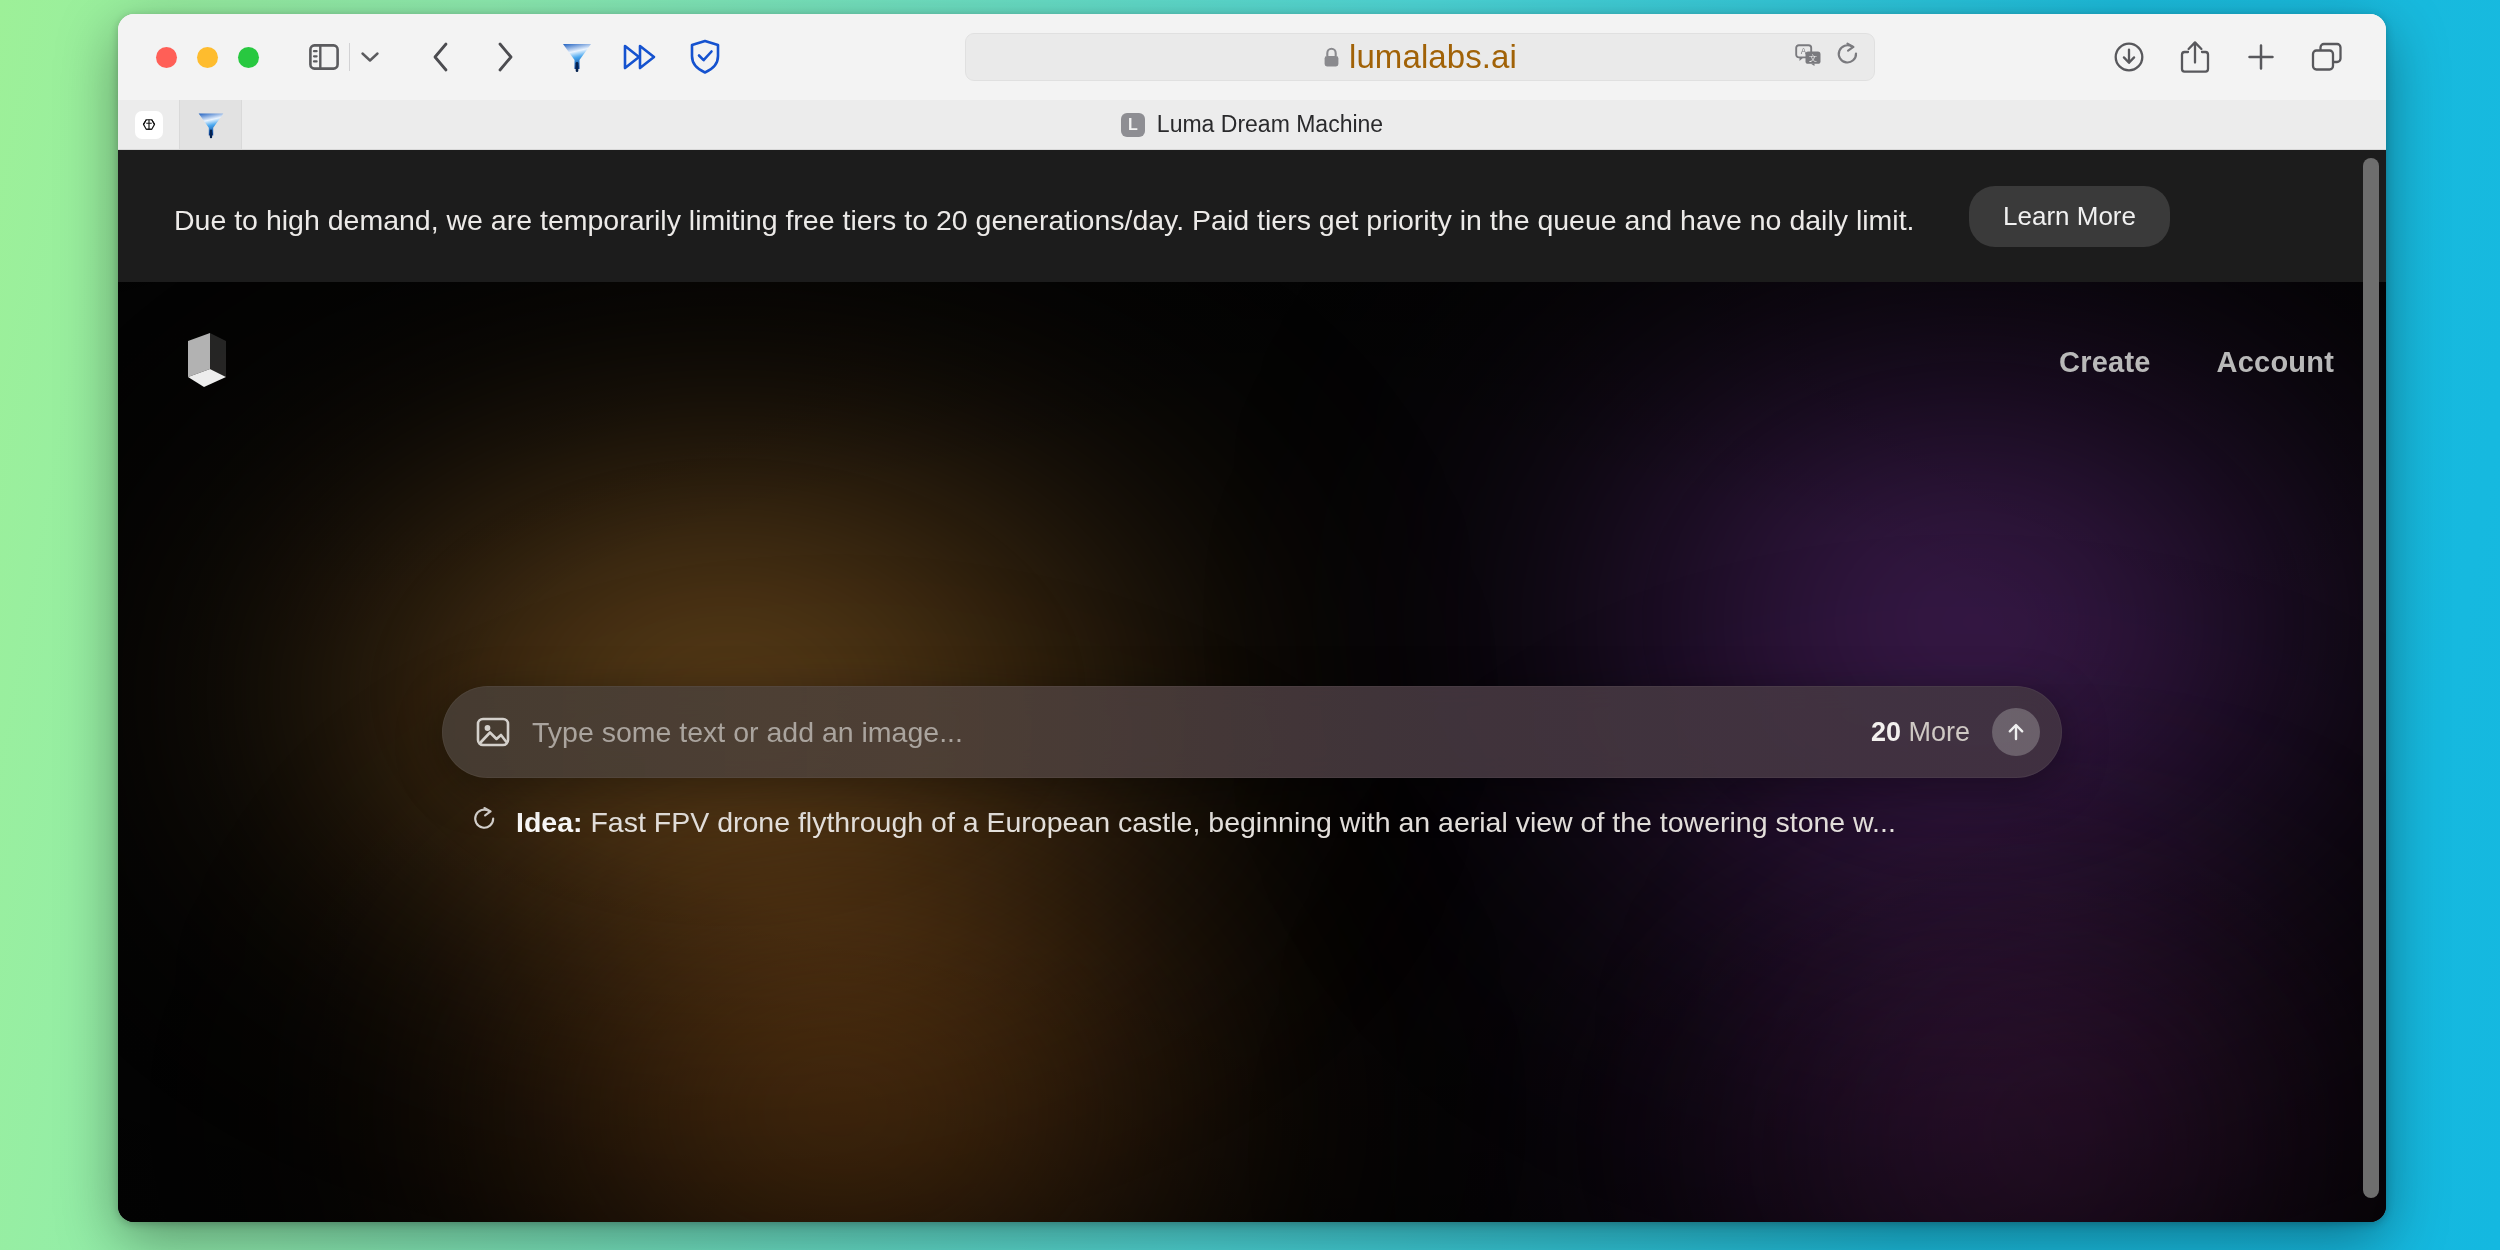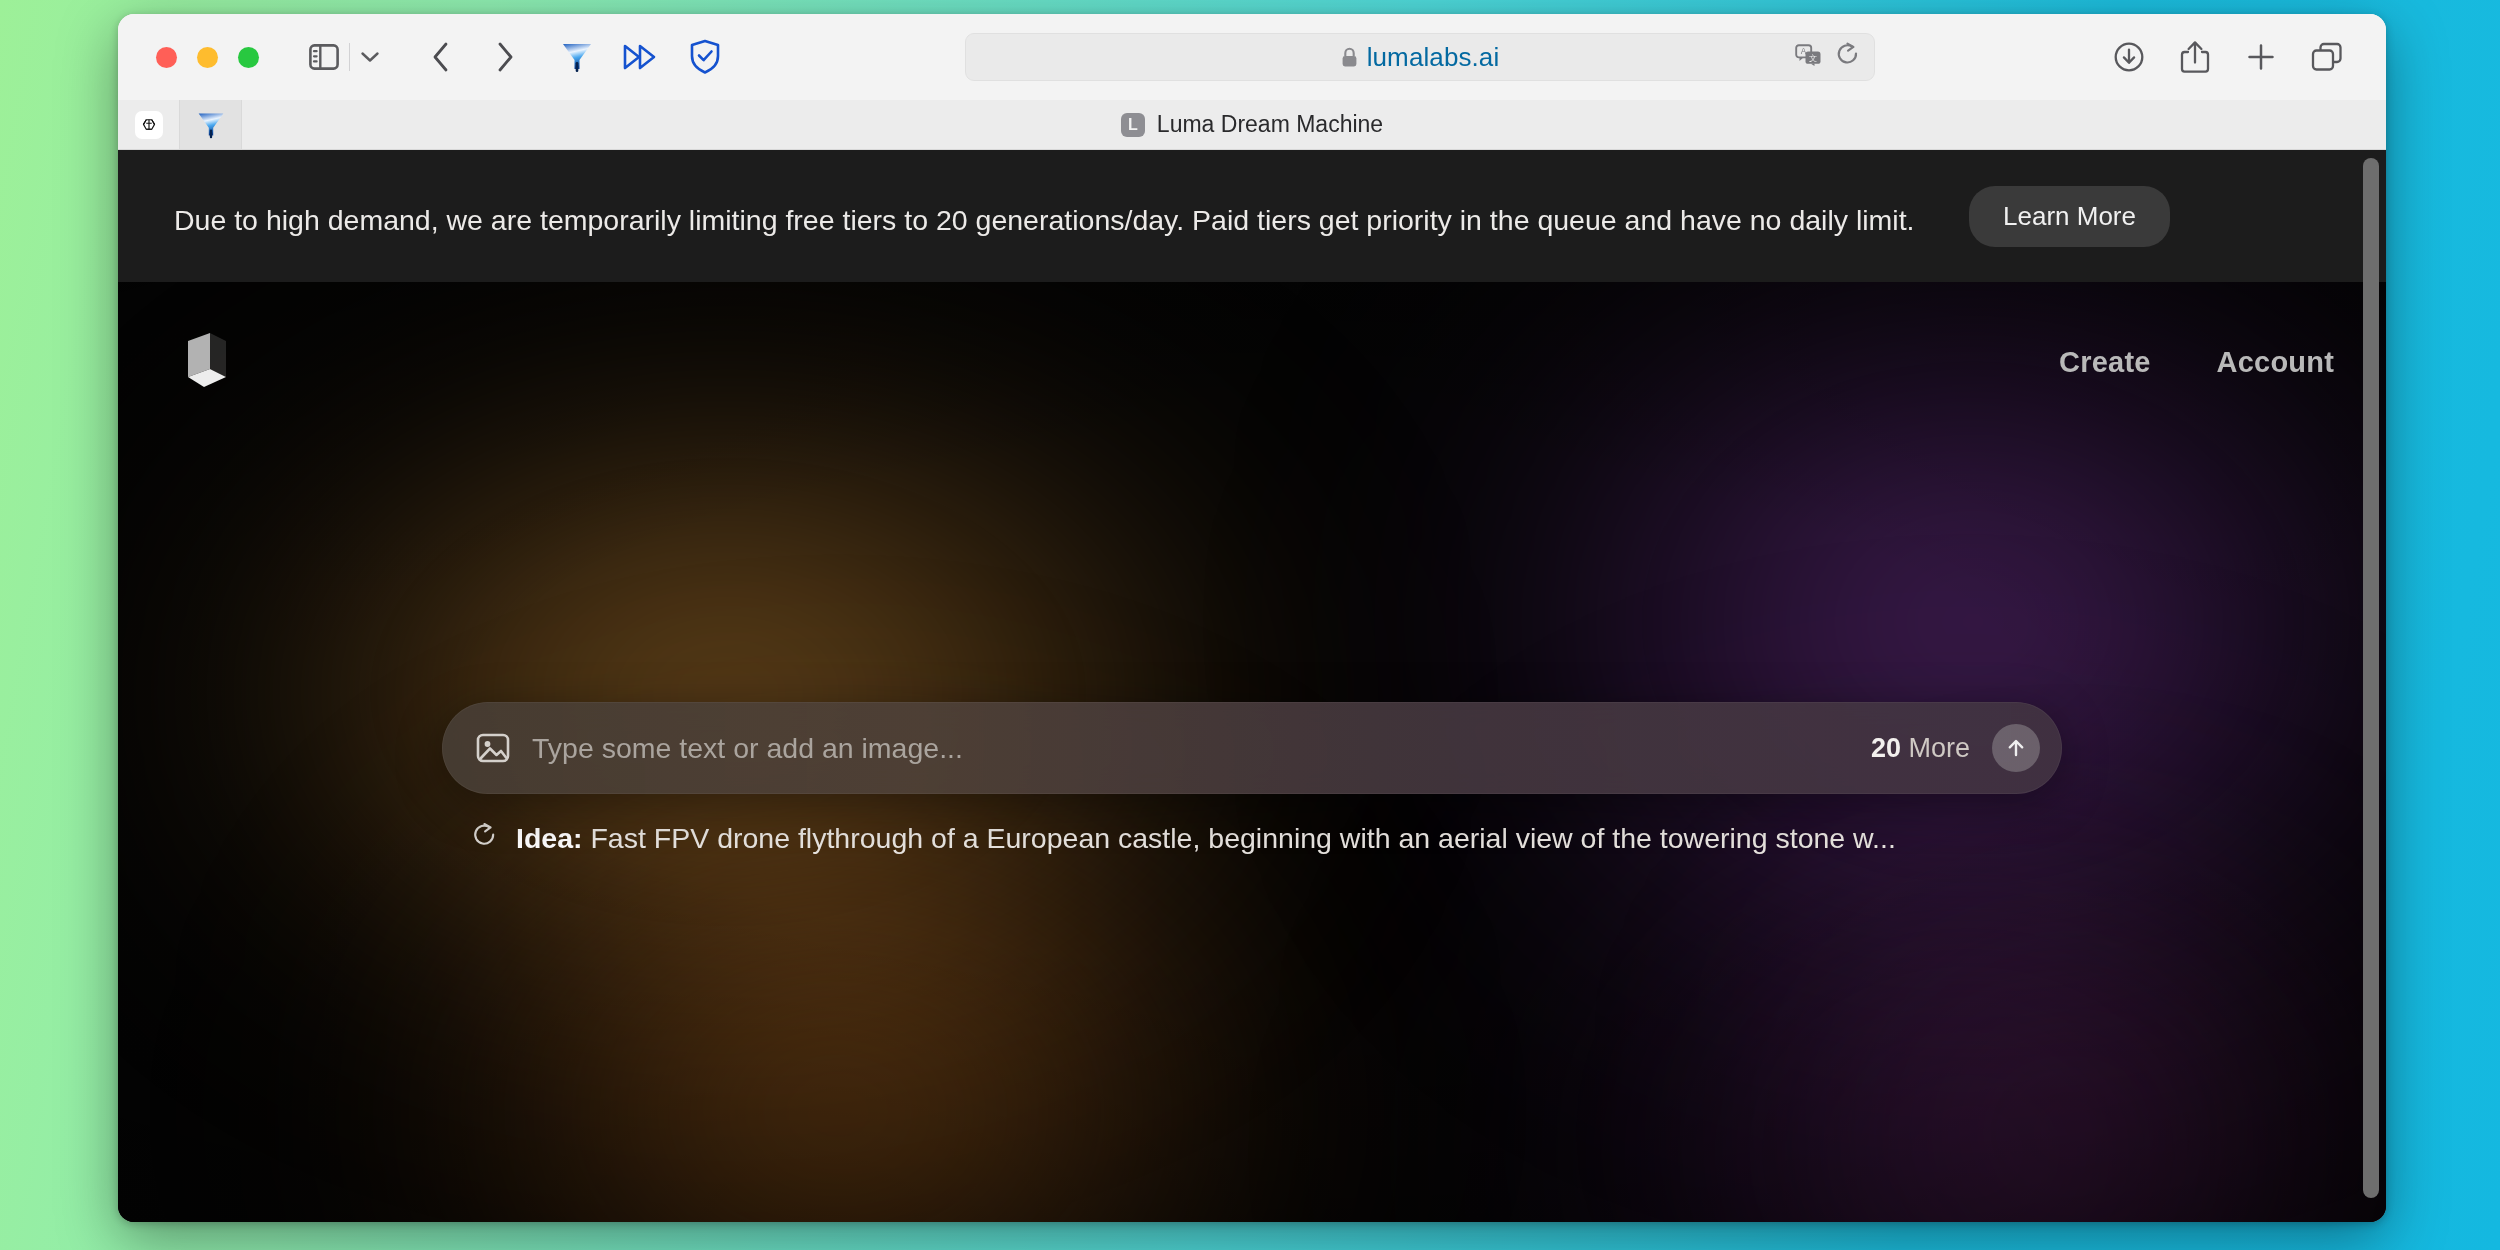--- a/index.html
+++ b/index.html
@@ -55,21 +55,21 @@
   .addr {
     position:relative;
     width:910px; height:48px;
     background:#eaeaea;
     border:1px solid #e0e0e0;
     border-radius:9px;
     display:flex; align-items:center; justify-content:center;
     gap:9px;
   }
   .addr .lock { color:#8a8a8e; display:flex; }
-  .addr .url { font-size:26px; color:#0369a1; letter-spacing:.1px; }
+  .addr .url { font-size:33px; color:#a16207; letter-spacing:.1px; }
   .addr .right-icons {
     position:absolute; right:14px; top:50%; transform:translateY(-50%);
     display:flex; align-items:center; gap:14px; color:#7a7a7e;
   }
 
   .right-group { display:flex; align-items:center; gap:20px; margin-left:28px; margin-right:10px; }
   .right-group .tb-btn { color:#58585c; }
 
   
   .tabbar {
@@ -188,21 +188,21 @@
   .nav { margin-left:auto; display:flex; align-items:center; gap:66px; }
   .nav a {
     color:#b9b9b9; font-size:29px; font-weight:bold;
     text-decoration:none; letter-spacing:.2px;
   }
 
   
   .center-col {
     position:absolute; z-index:4;
     left:50%; transform:translateX(-50%);
-    top:420px;
+    top:404px;
     width:1620px;
   }
 
   .prompt-bar {
     height:92px;
     border-radius:46px;
     background:linear-gradient(90deg, rgba(72,62,53,.90) 0%, rgba(79,66,58,.88) 30%, rgba(72,58,66,.88) 62%, rgba(66,52,66,.90) 100%);
     box-shadow: inset 0 0 0 1px rgba(255,255,255,.045), 0 10px 46px rgba(0,0,0,.38);
     display:flex; align-items:center;
     padding:0 22px 0 34px;

